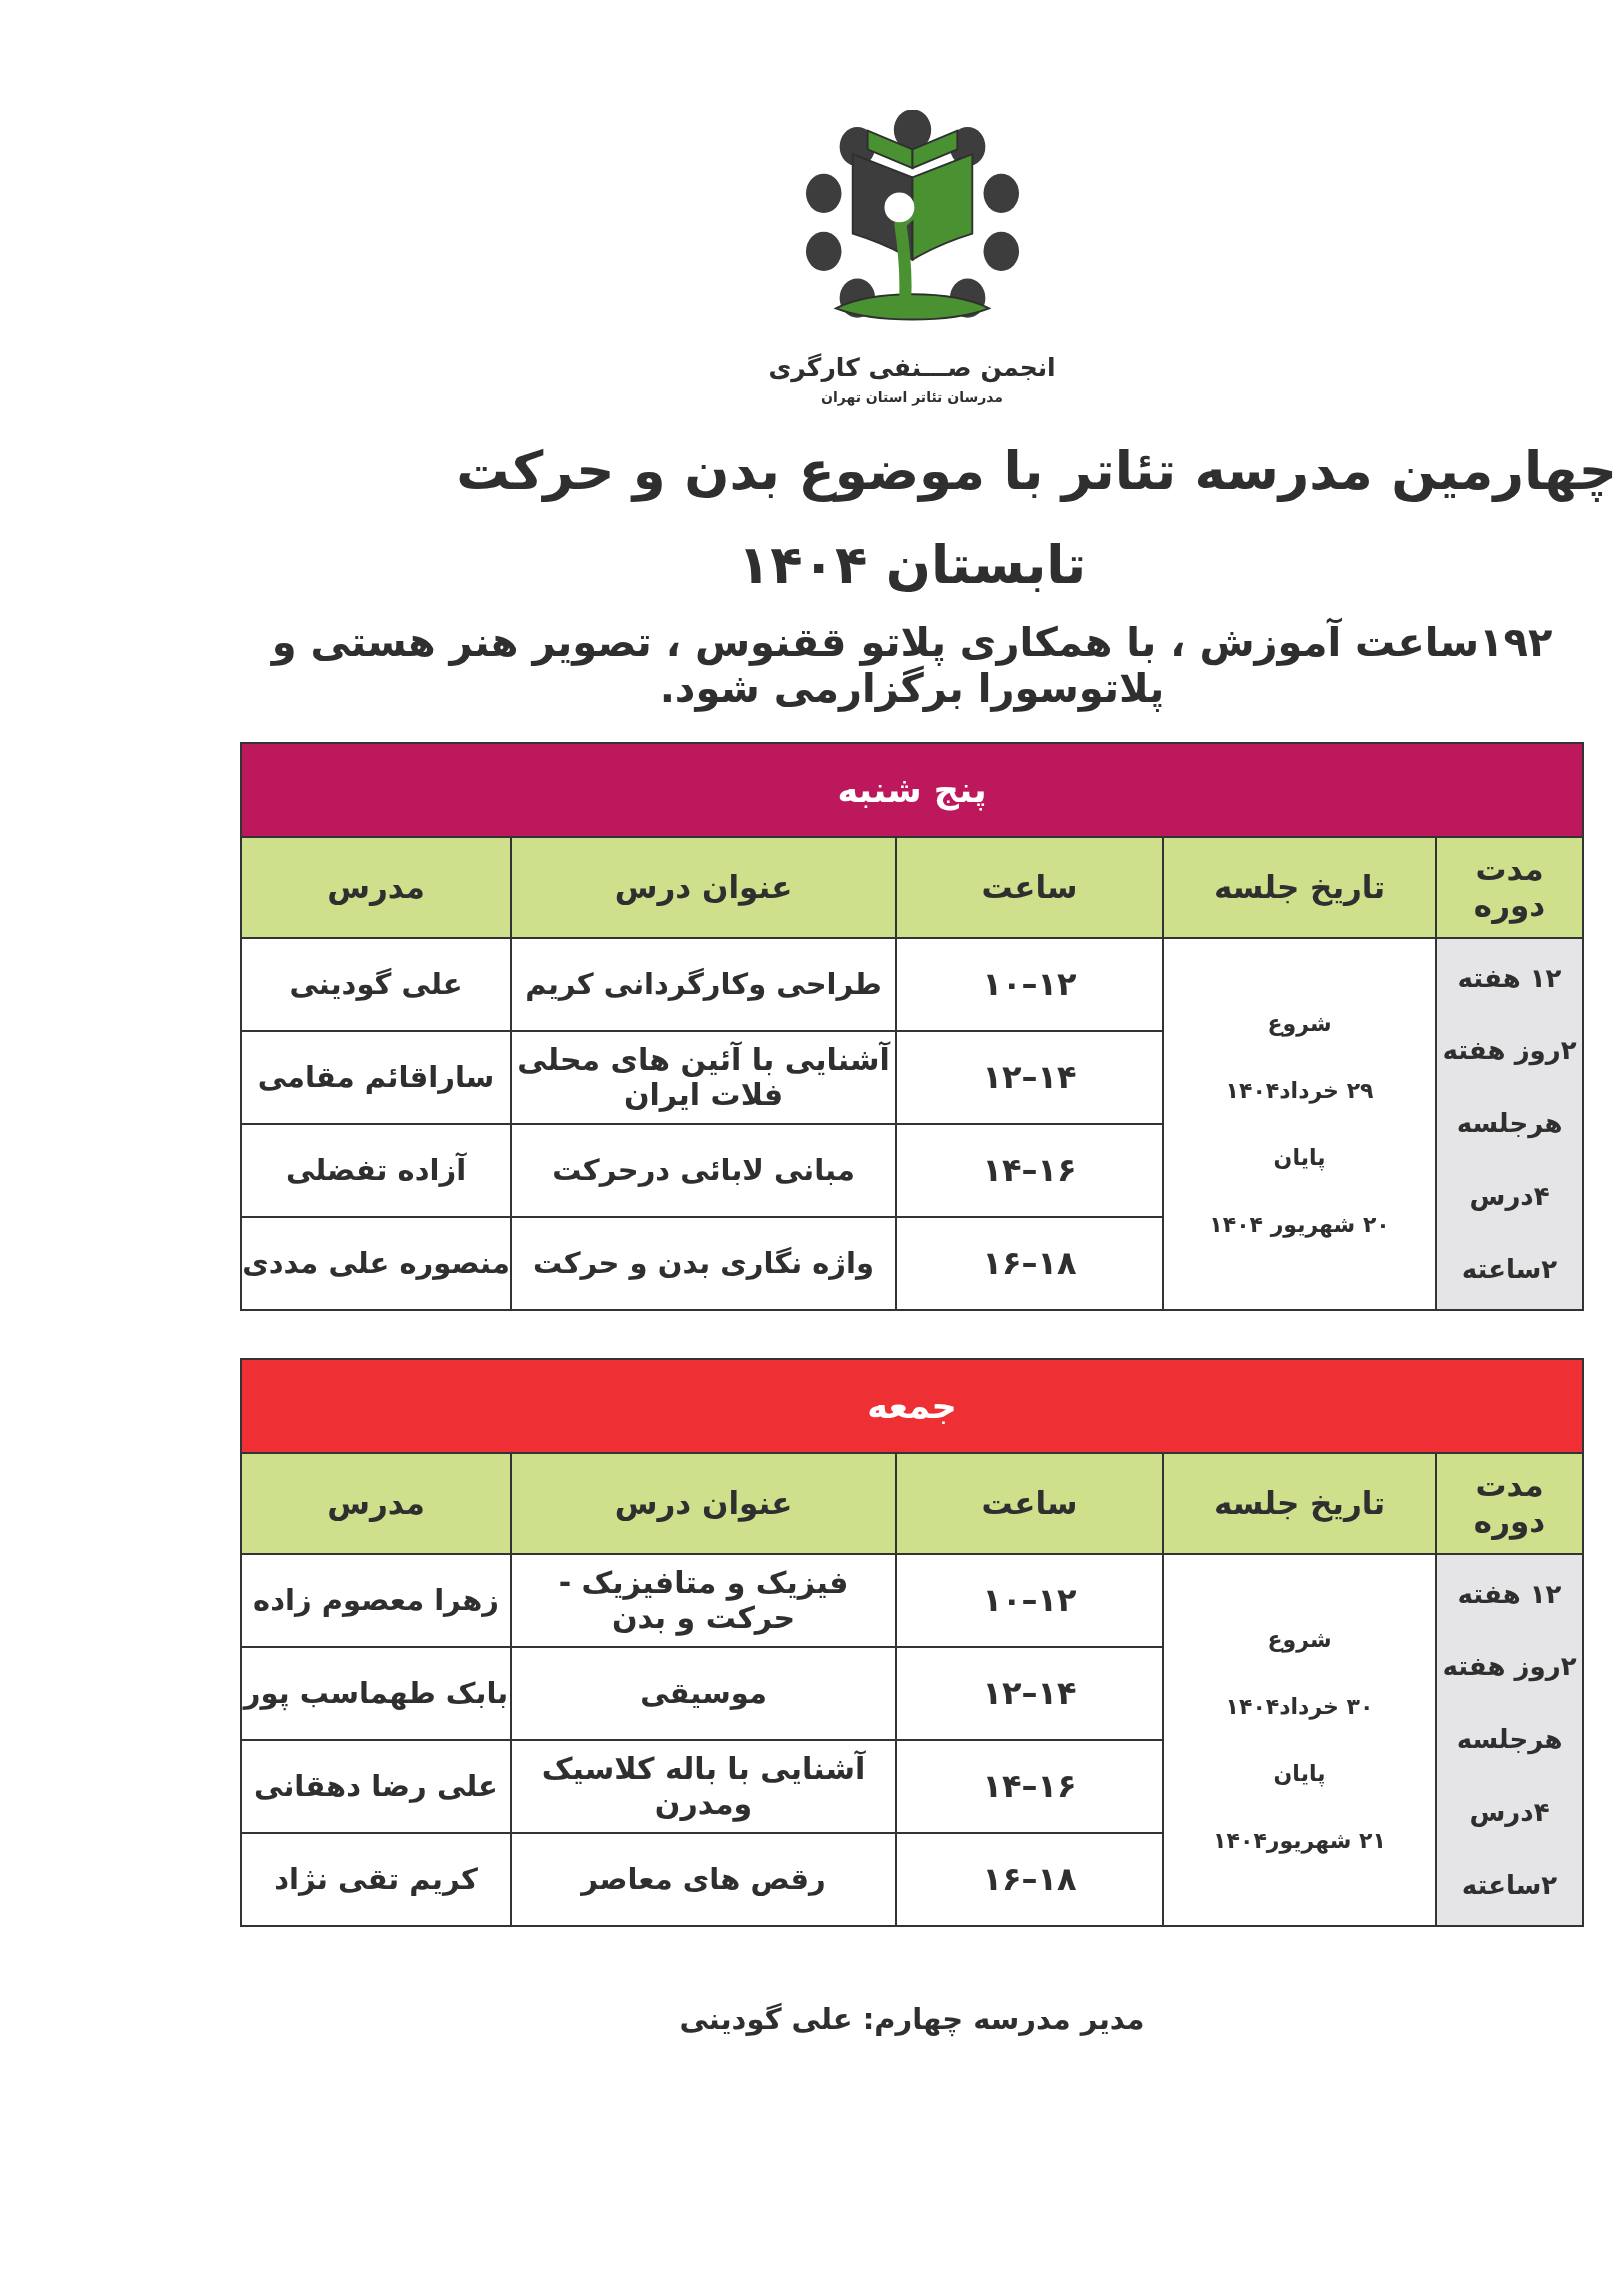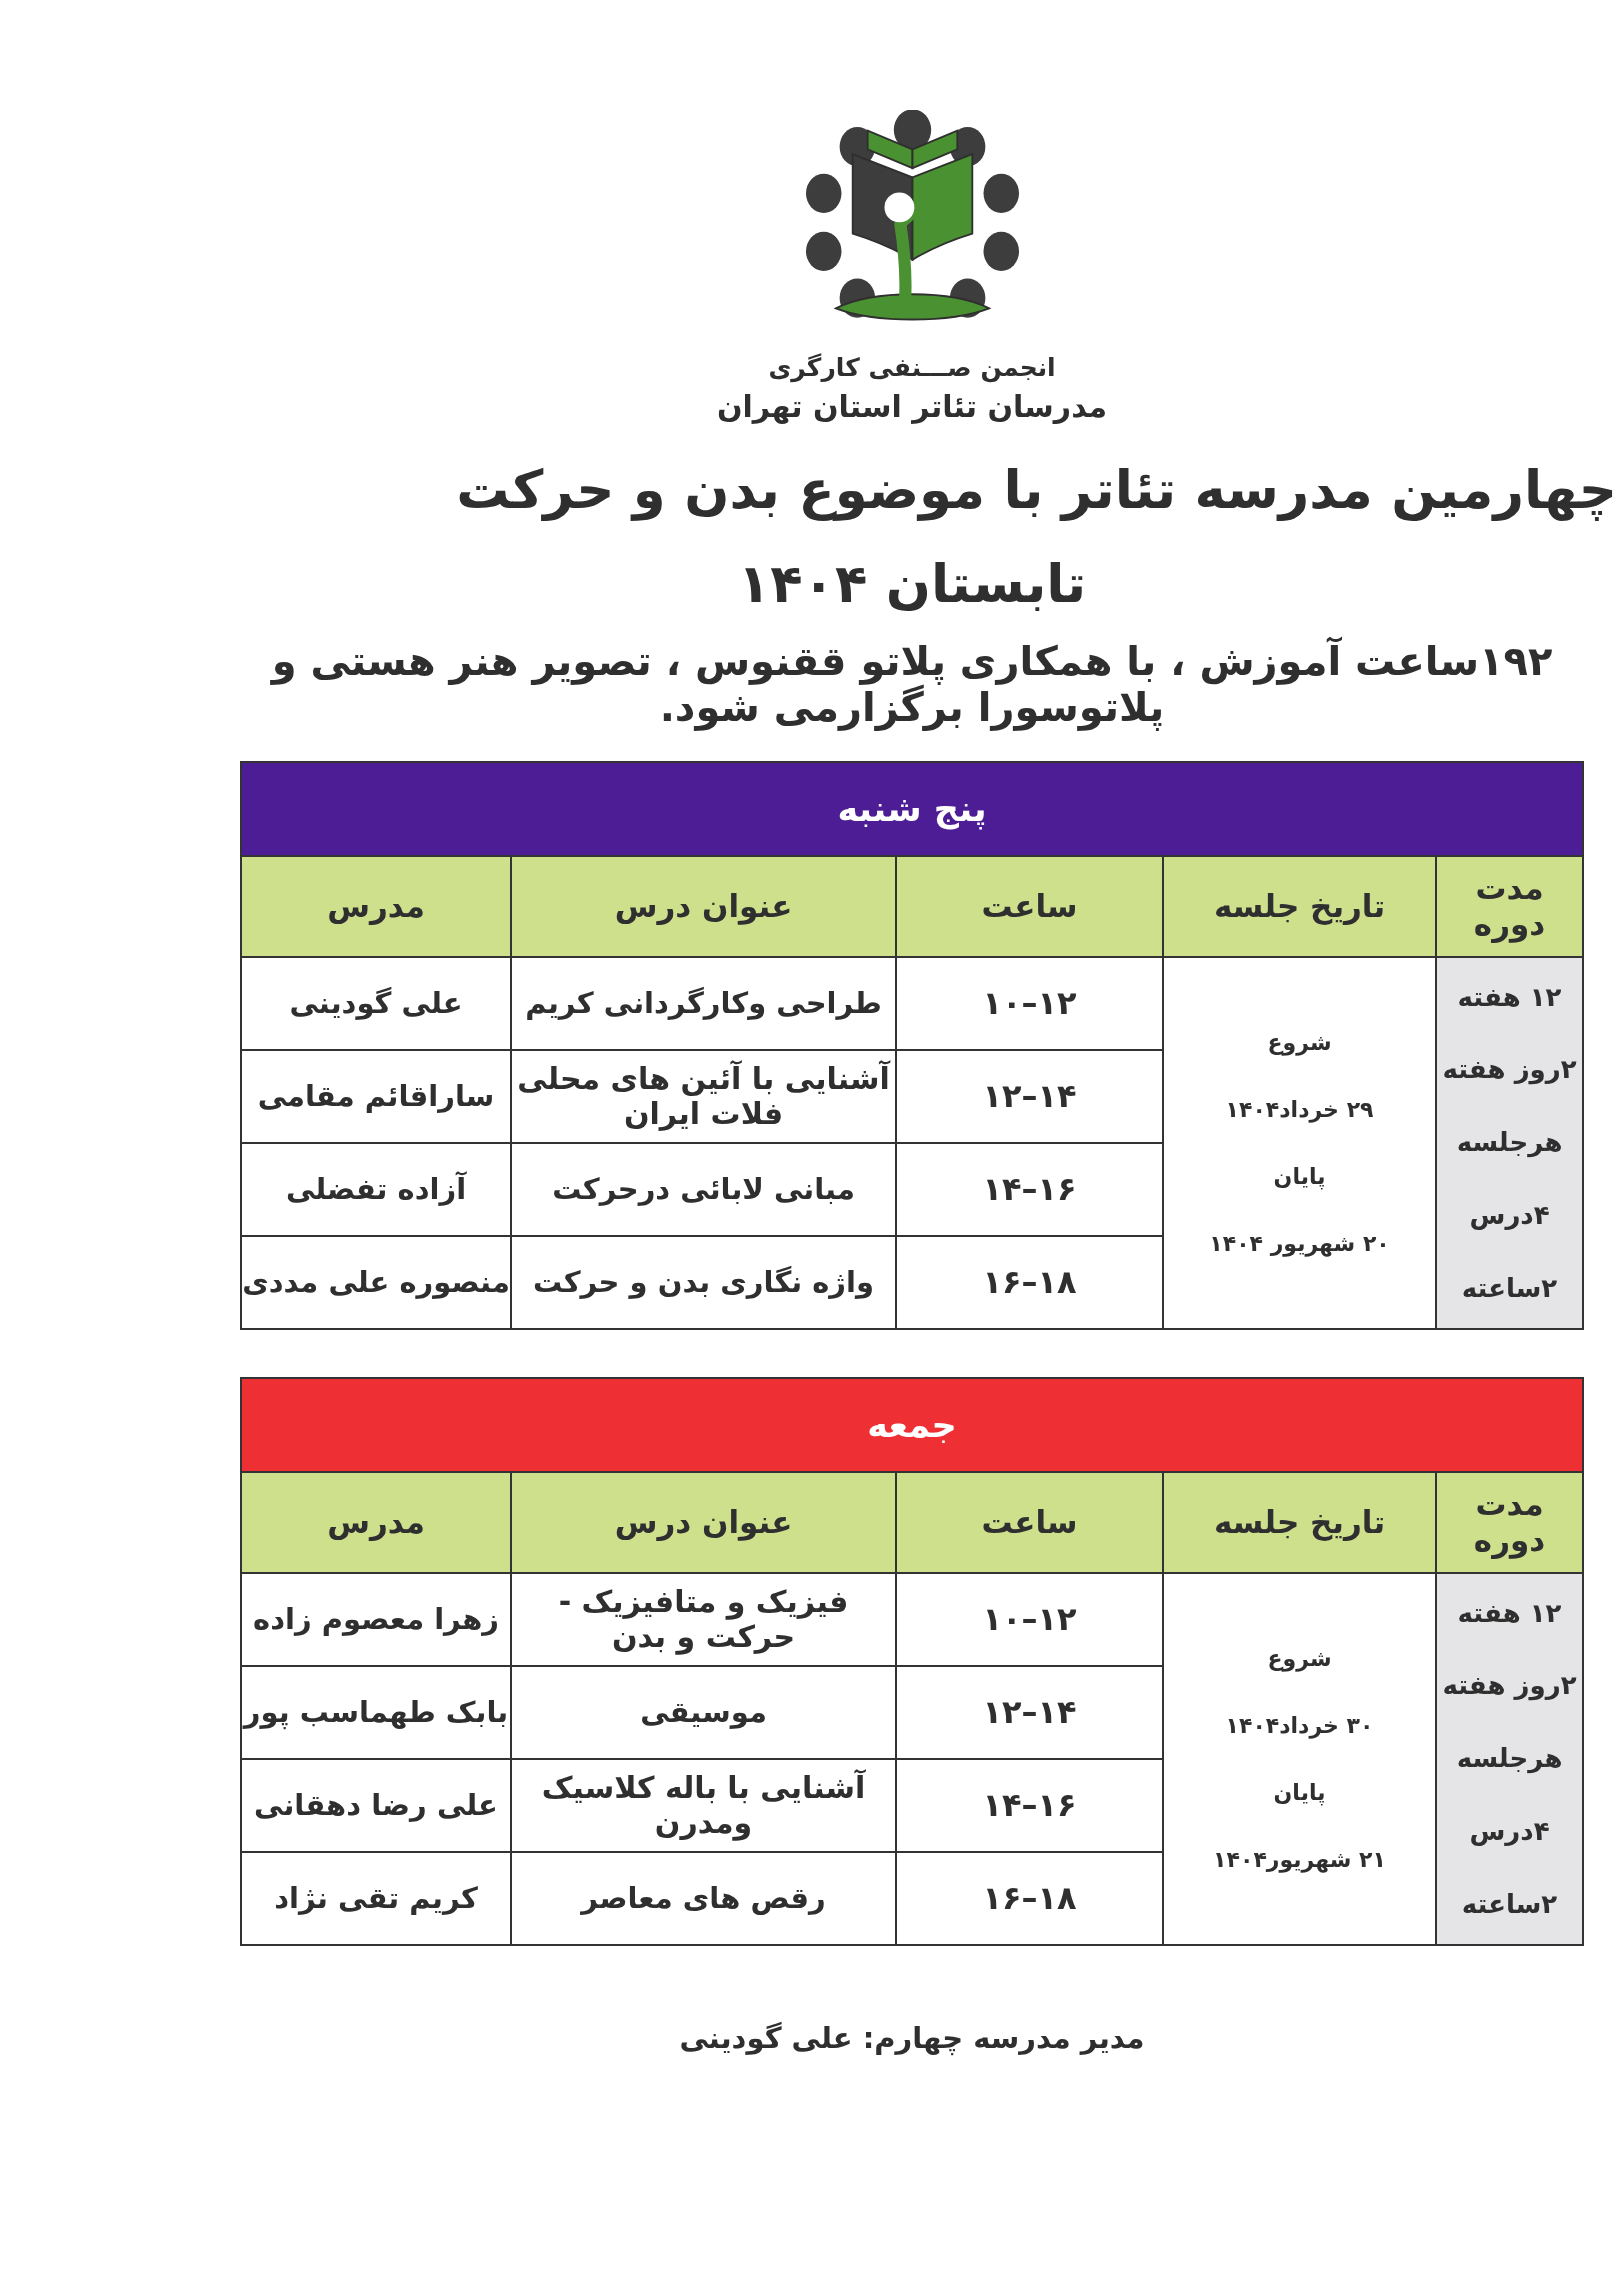--- a/index.html
+++ b/index.html
@@ -3,21 +3,21 @@
 <meta charset="utf-8">
 <style>
   html,body{margin:0;padding:0;background:#ffffff;}
   body{font-family:"DejaVu Sans",sans-serif;color:#2f2f2f;}
   .page{position:relative;width:1410px;height:2273px;background:#ffffff;overflow:hidden;}
 
   
   .logo-block{padding-top:110px;text-align:center;}
   .logo-block svg{display:block;margin:0 auto;}
   .org-line1{margin-top:9px;font-size:25px;font-weight:bold;letter-spacing:0.6px;}
-  .org-line2{margin-top:6.5px;font-size:30px;font-weight:bold;}
+  .org-line2{margin-top:6.5px;font-size:14px;font-weight:bold;}
 
   
   .main-title{margin-top:34px;font-size:53px;font-weight:bold;line-height:1.2;}
   .sub-title{margin-top:31px;text-align:center;font-size:53px;font-weight:bold;line-height:1.2;}
   .lead-line{margin-top:22px;text-align:center;font-size:40px;font-weight:bold;}
 
   
   table.sched{border-collapse:collapse;table-layout:fixed;width:1341px;margin:31px auto 0 auto;}
   table.sched.second{margin-top:47px;}
   .sched td,.sched th{border:2.6px solid #333333;padding:0;text-align:center;vertical-align:middle;overflow:hidden;}
@@ -76,21 +76,21 @@
   <table class="sched first">
     <colgroup>
       <col style="width:147px">
         <col style="width:273px">
         <col style="width:267px">
         <col style="width:385px">
         <col style="width:270px">
     </colgroup>
     <tbody>
       <tr class="banner">
-        <td colspan="5" style="background-color: #4c1d95;">پنج شنبه</td>
+        <td colspan="5" style="background-color: #be185d;">پنج شنبه</td>
       </tr>
       <tr class="cols">
         <th style="background-color: rgb(207, 224, 141);">مدت دوره</th>
         <th style="background-color: rgb(207, 224, 141);">تاریخ جلسه</th>
         <th style="background-color: rgb(207, 224, 141);">ساعت</th>
         <th style="background-color: rgb(207, 224, 141);">عنوان درس</th>
         <th style="background-color: rgb(207, 224, 141);">مدرس</th>
       </tr>
       <tr class="r">
         <td class="duration" rowspan="4" style="background-color: rgb(229, 229, 231);">

